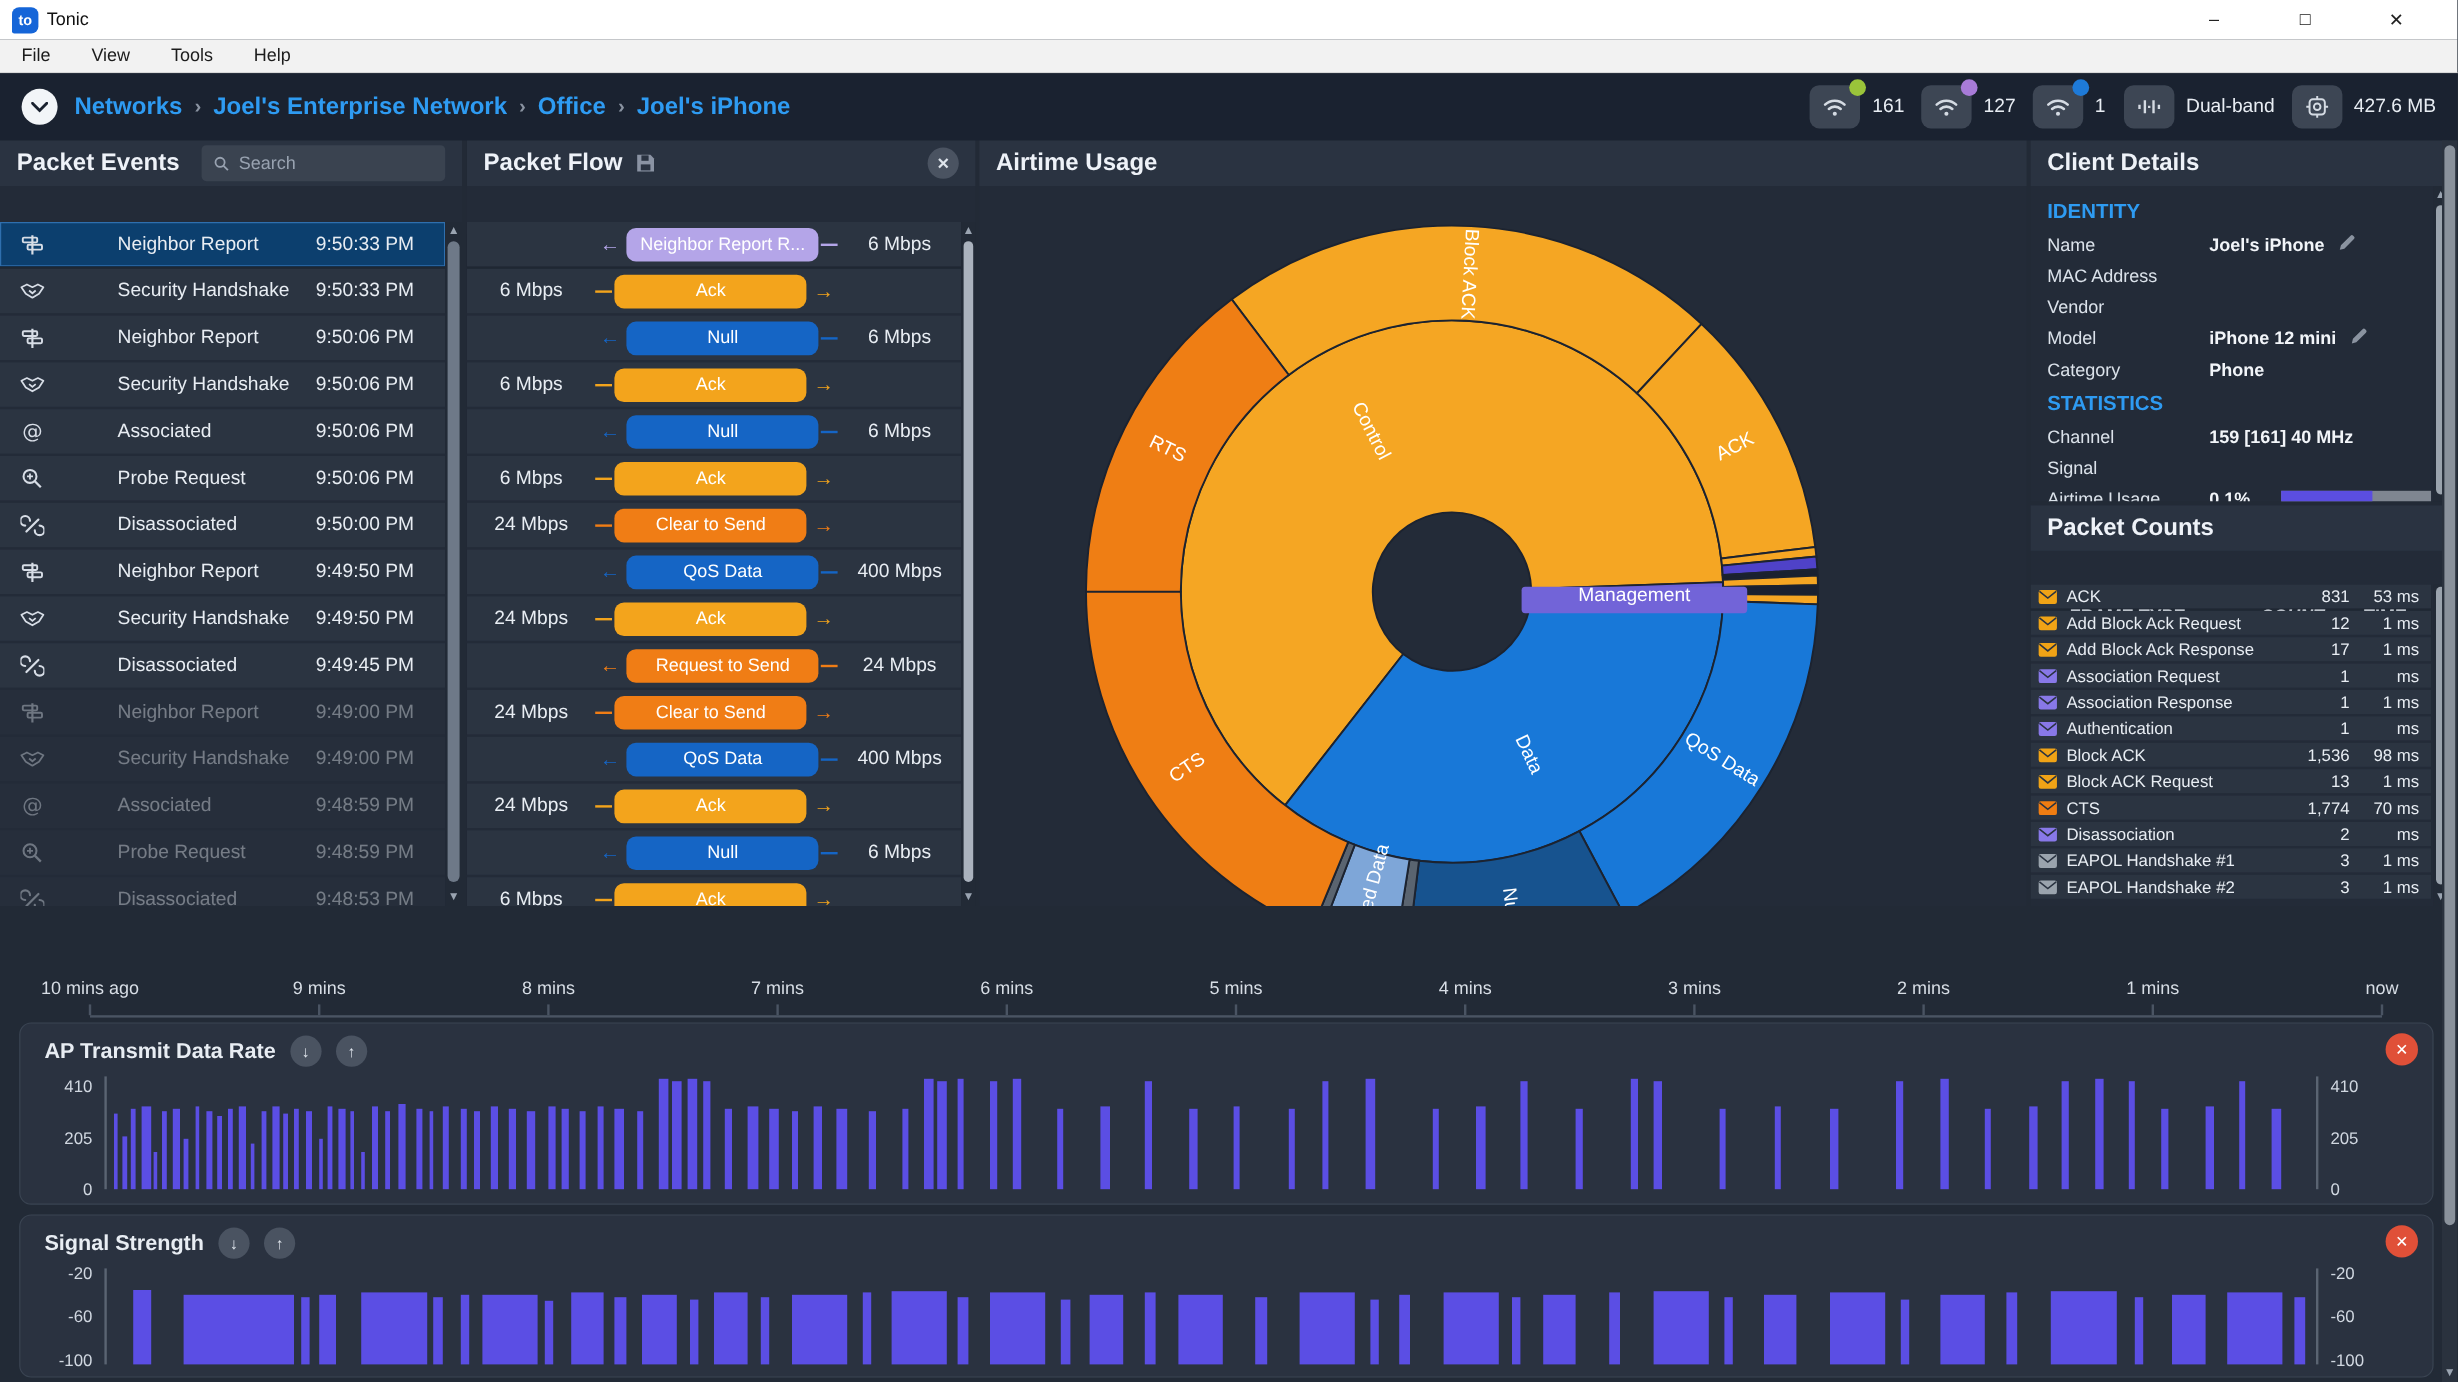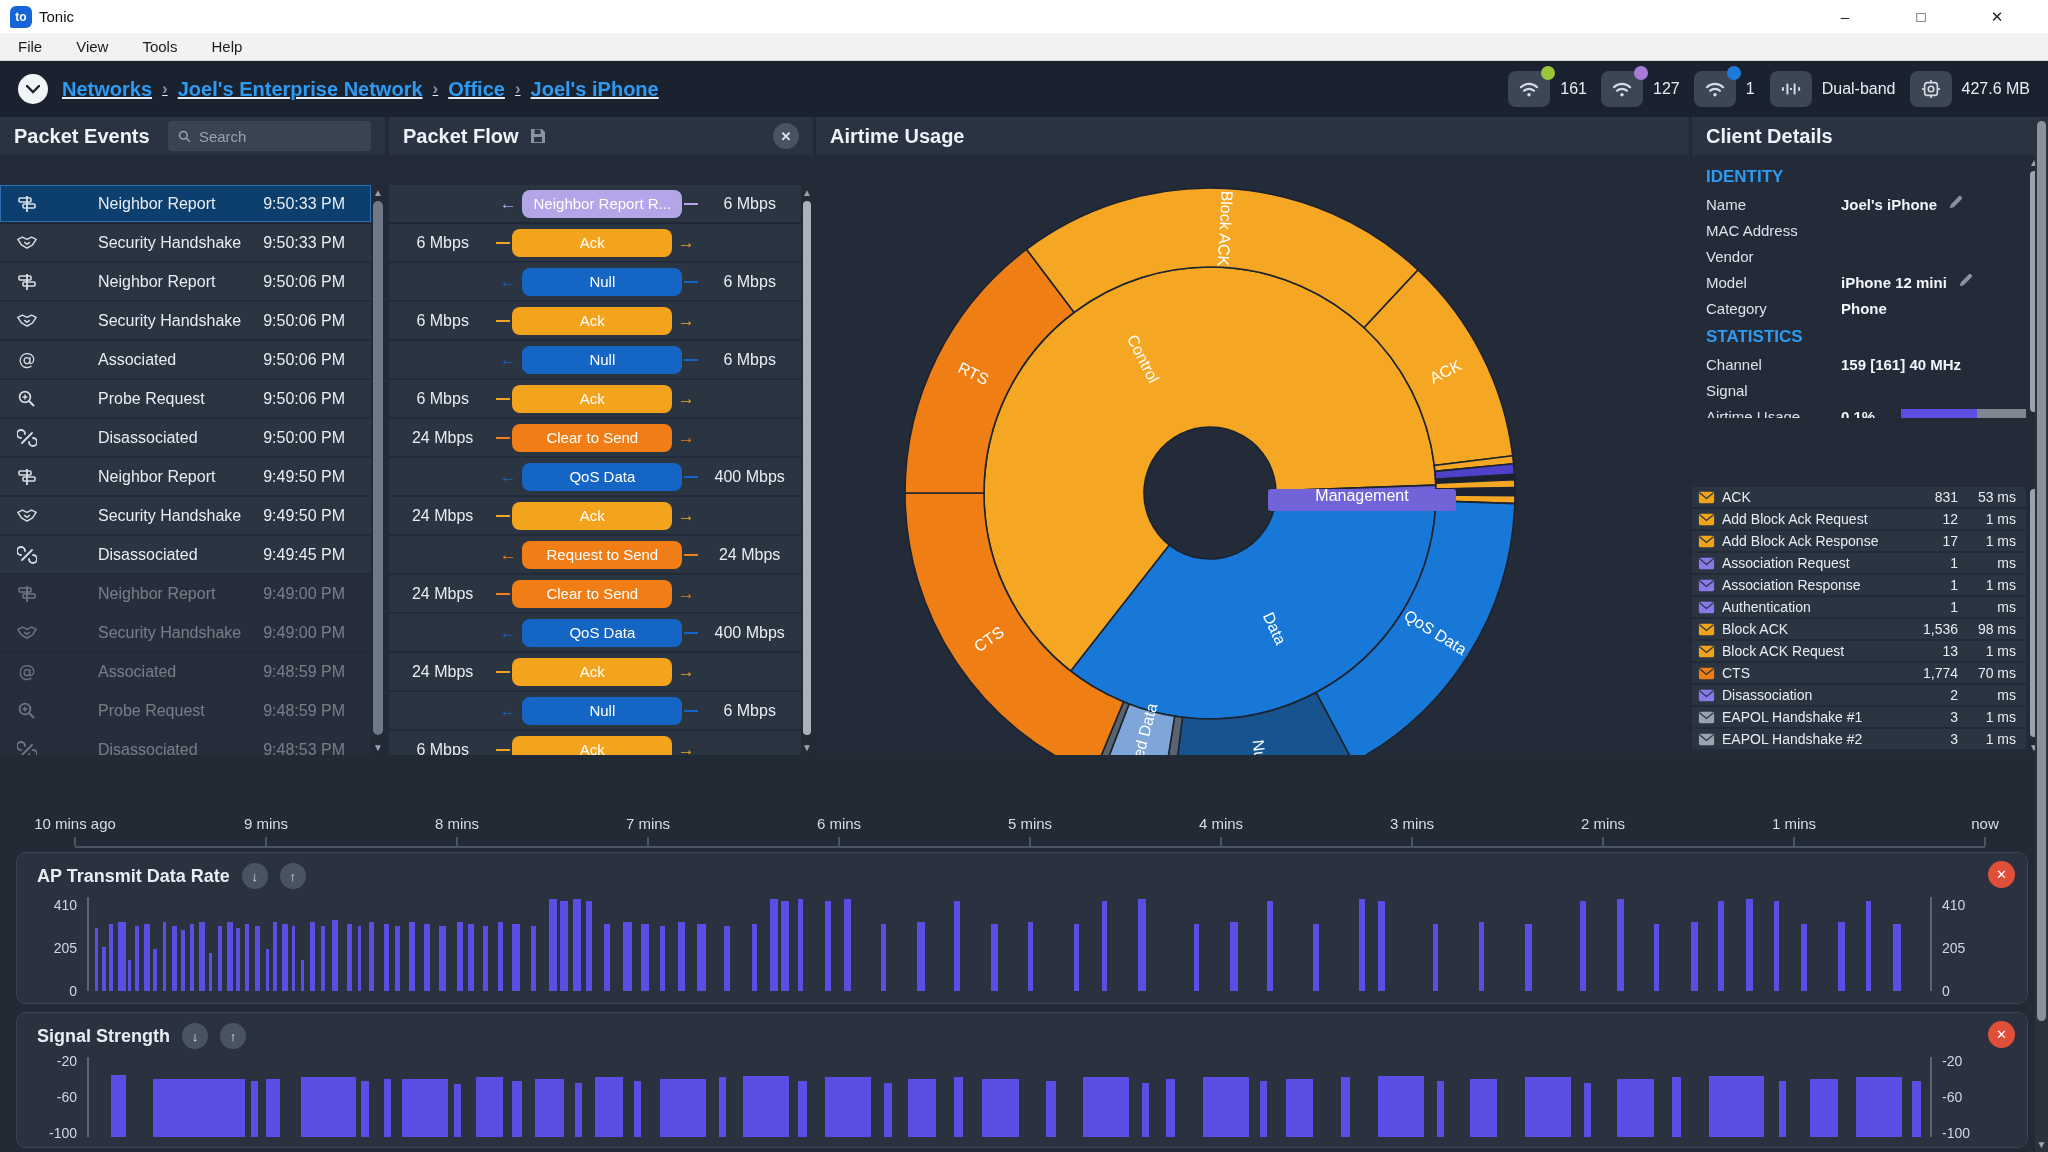--- a/index.html
+++ b/index.html
@@ -19,21 +19,21 @@
   
   #menubar { position:absolute; left:0; top:33px; width:100%; height:28px; background:#f2f2f2;
     display:flex; align-items:center; gap:34px; padding:0 18px; border-bottom:1px solid #d8d8d8; }
   .menu-item { color:#1c1c1c; font-size:15px; }
 
   
   #toolbar { position:absolute; left:0; top:61px; width:100%; height:56px; background:#1a2230;
     display:flex; align-items:center; padding:0 18px; }
   #crumb-btn { width:30px; height:30px; border-radius:50%; background:#f2f5f8; display:flex;
     align-items:center; justify-content:center; margin-right:14px; flex:none; }
-  #breadcrumb { display:flex; align-items:center; gap:10px; font-size:20px; font-weight:bold; white-space:nowrap;text-decoration:underline; }
+  #breadcrumb { display:flex; align-items:center; gap:10px; font-size:20px; font-weight:bold; white-space:nowrap; }
   .crumb { color:#2e9bf2; }
   .crumb-sep { color:#8a93a1; font-size:17px; }
   #status-group { margin-left:auto; display:flex; align-items:center; gap:14px; }
   .status-item { display:flex; align-items:center; gap:10px; }
   .status-btn { position:relative; width:42px; height:36px; background:#3d4654; border-radius:8px;
     display:flex; align-items:center; justify-content:center; }
   .status-dot { position:absolute; top:-5px; right:-5px; width:14px; height:14px; border-radius:50%; }
   .status-val { font-size:16px; color:#e8edf3; min-width:10px; }
 
   
@@ -655,20 +655,23 @@
           </span>
         </div>
       </div>
     <div class="vscroll" style="right:0;top:38px;bottom:0;width:12px;">
       <span class="scroll-arrow" style="top:2px;width:12px;">▲</span>
       <div class="thumb" style="top:16px;bottom:6px;background:#9aa3ad;"></div>
     </div>
   </div>
 
   <div class="panel" id="packet-counts">
+    <div class="panel-header">
+        <span>Packet Counts</span>
+      </div>
     <div id="pc-cols" class="col-header">
       <div style="flex:1;text-align:center;">
         <span>FRAME TYPE</span>&nbsp;&nbsp;<span>↑</span>
       </div>
       <div style="width:80px;text-align:center;font-style:italic;">COUNT</div>
       <div style="width:76px;text-align:center;">TIME</div>
     </div>
     <div id="pc-rows">
         <div class="pc-row">
           <span class="pc-icon">

